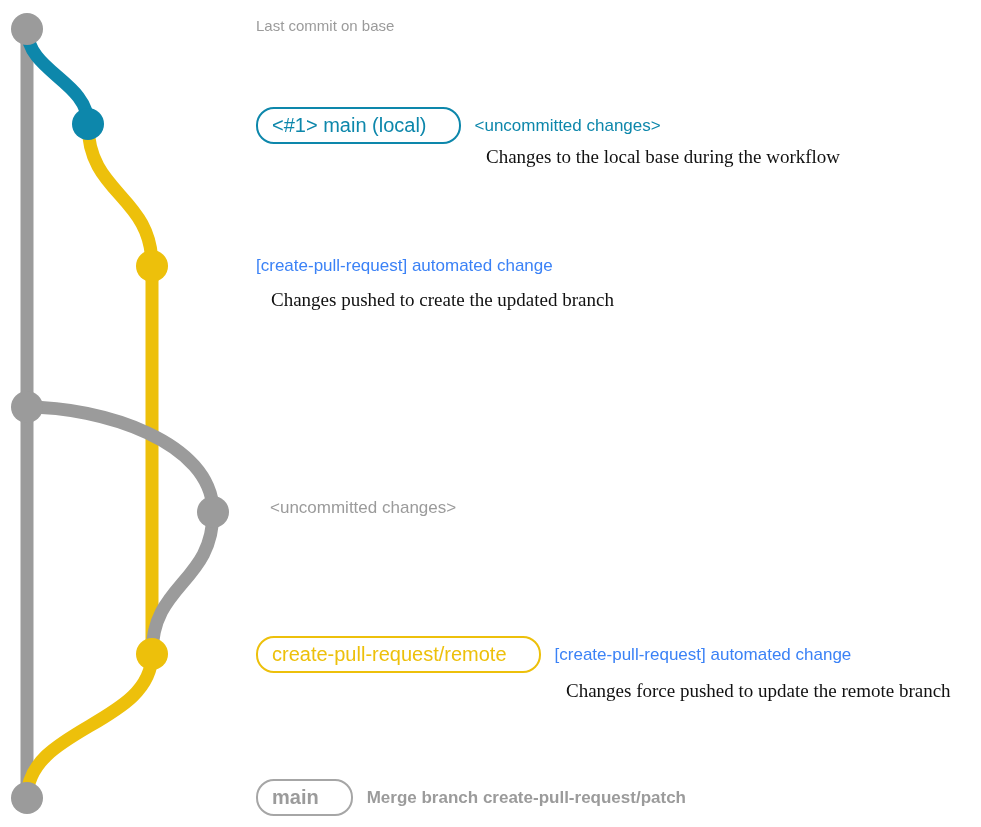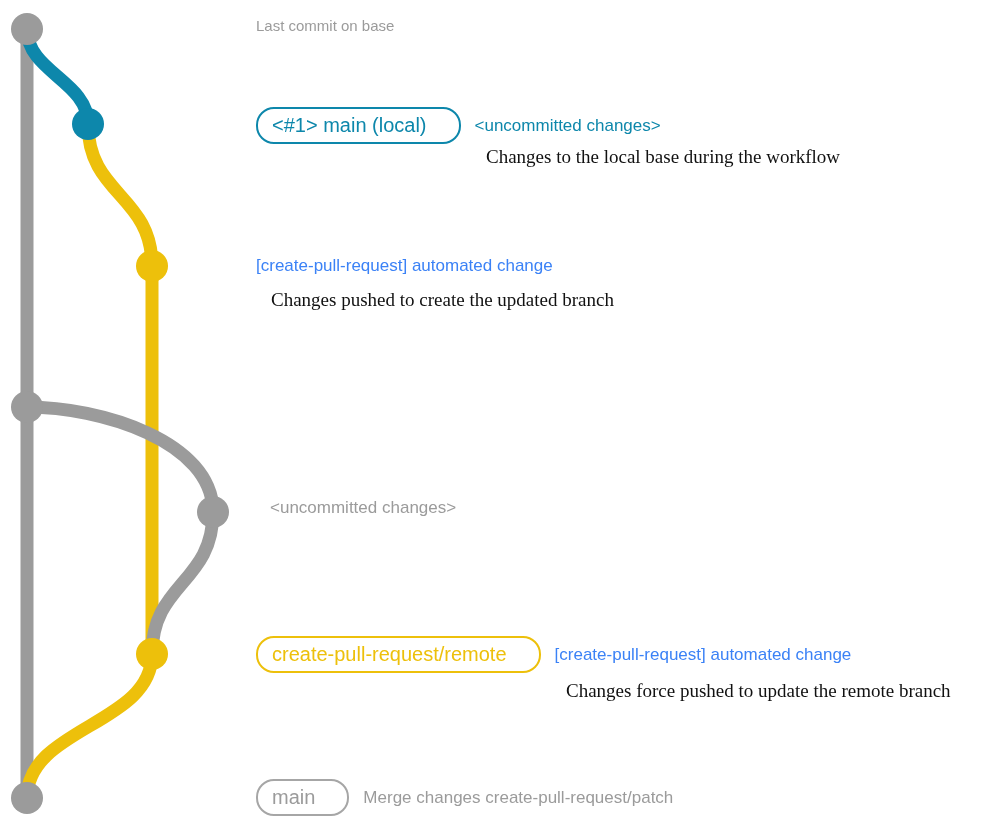--- a/index.html
+++ b/index.html
@@ -143,18 +143,18 @@
   <div class="commit-row" style="left:256px; top:496px;">
     <span class="commit-title grey">&lt;uncommitted changes&gt;</span>
   </div>
 
   <div class="commit-row" style="left:256px; top:636px;">
     <span class="pill yellow">create-pull-request/remote</span>
     <span class="commit-title yellow">[create-pull-request] automated change</span>
   </div>
   <div class="desc" style="left:566px; top:644px;margin-top:36px;">Changes force pushed to update the remote branch</div>
 
-  <div class="commit-row" style="left:256px; top:779px;">
+  <div class="commit-row" style="left:256px; top:779px;font-weight:bold;">
     <span class="pill grey">main</span>
-    <span class="commit-title grey">Merge changes create-pull-request/patch</span>
+    <span class="commit-title grey">Merge branch create-pull-request/patch</span>
   </div>
 
 </div>
 
 </body></html>

